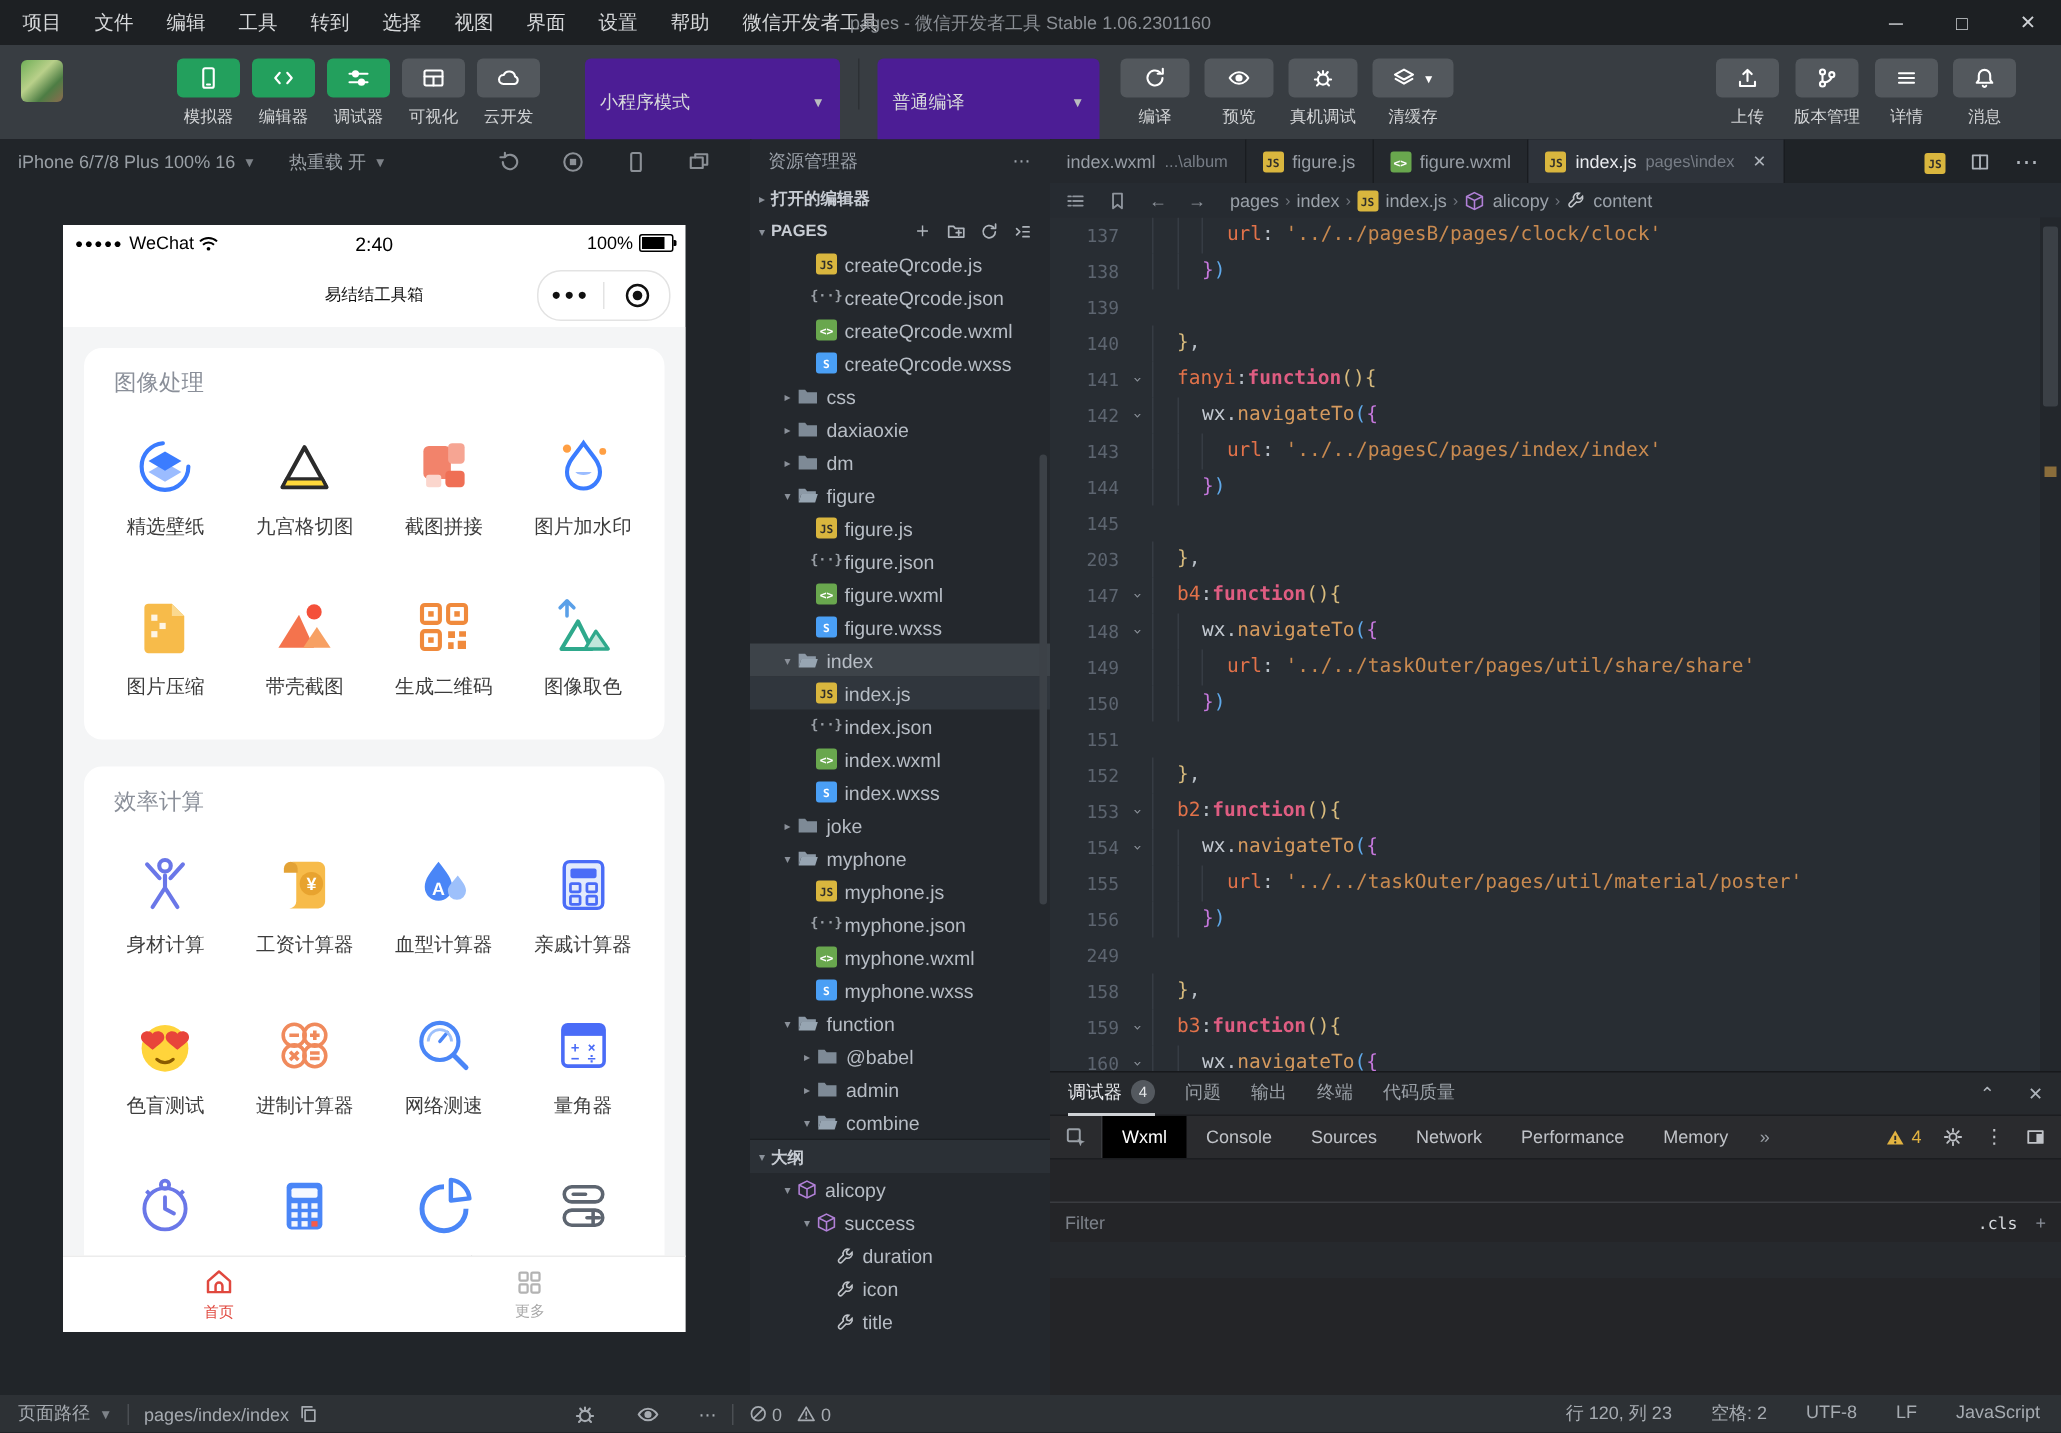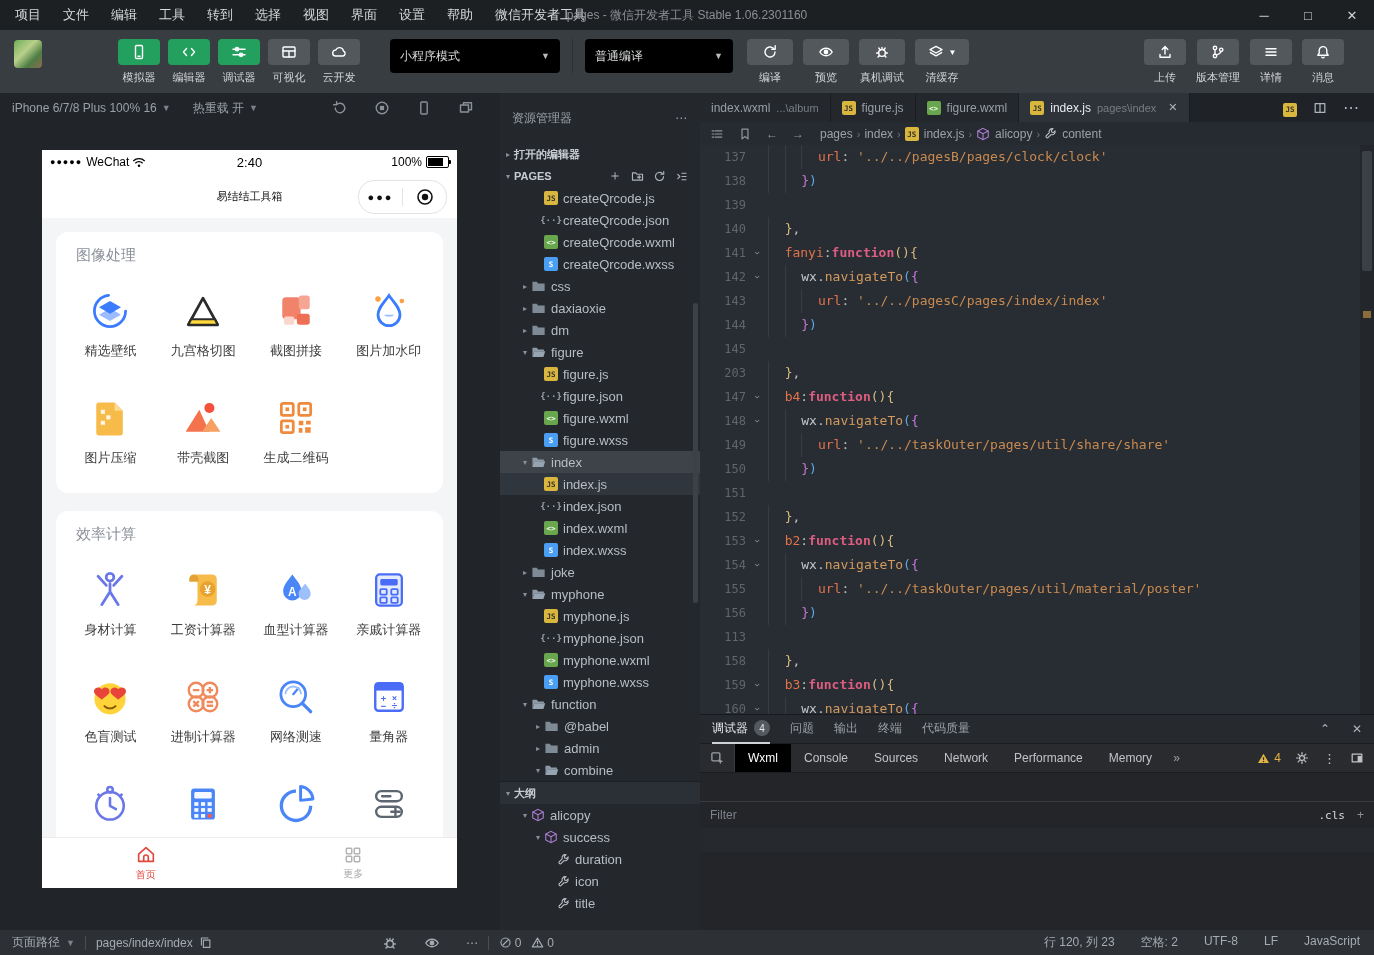--- a/index.html
+++ b/index.html
@@ -17,22 +17,22 @@
   #win-controls{margin-left:auto;display:flex;align-items:center;height:30px;}
   .wc{width:44px;height:30px;display:flex;align-items:center;justify-content:center;color:#cfd2d6;font-size:13px;}
 
   
   #toolbar{left:0;top:30px;width:1374px;height:63px;background:#383d42;display:flex;align-items:flex-start;}
   .tbtn{display:flex;flex-direction:column;align-items:center;margin-top:9px;}
   .tbtn .pill{width:42px;height:26px;border-radius:4px;display:flex;align-items:center;justify-content:center;color:#fff;}
   .pill.green{background:#23a05d;}
   .pill.gray{background:#53585d;}
   .tbtn .lbl{font-size:11px;color:#d2d4d6;margin-top:5px;white-space:nowrap;}
-  .tsel{height:26px;margin-top:9px;background:#000000;border-radius:4px;display:flex;align-items:center;
-        font-size:12px;color:#d8dadc;padding:4px 10px;justify-content:space-between;}
+  .tsel{height:26px;margin-top:9px;background:#4c1d95;border-radius:4px;display:flex;align-items:center;
+        font-size:12px;color:#d8dadc;padding:16px 10px;justify-content:space-between;}
   .tsel .car{font-size:9px;color:#b9bcbf;margin-left:14px;}
   .vsep{width:1px;height:34px;background:#2c3034;margin:9px 12px 0 12px;}
   #avatar{width:28px;height:28px;border-radius:4px;margin:10px 14px 0 14px;
           background:linear-gradient(135deg,#6fae57 0%,#b9d08a 40%,#4d7d44 70%,#8c6b4f 100%);}
 
   
   #main{left:0;top:93px;width:1374px;height:837px;background:#1e2226;}
 
   
   #simpanel{left:0;top:0;width:500px;height:837px;background:#212529;border-right:1px solid #16181b;}
@@ -62,21 +62,21 @@
   .pgrid{display:grid;grid-template-columns:repeat(4,1fr);row-gap:36px;}
   .pitem{display:flex;flex-direction:column;align-items:center;}
   .pitem .plabel{font-size:13px;color:#3c3c3c;margin-top:9px;white-space:nowrap;}
   #p-tabbar{position:absolute;left:0;right:0;bottom:0;height:50px;background:#fff;border-top:1px solid #ececec;display:flex;}
   .ptab{flex:1;display:flex;flex-direction:column;align-items:center;justify-content:center;gap:2px;font-size:10px;}
   .ptab.active{color:#e0483e;}
   .ptab.inactive{color:#a8a8a8;}
 
   
   #explorer{left:500px;top:0;width:200px;height:837px;background:#24282d;border-right:1px solid #16181b;font-size:13px;}
-  #exp-head{height:28px;display:flex;align-items:center;padding:11px 12px;font-size:12px;color:#9ba1a9;}
+  #exp-head{height:28px;display:flex;align-items:center;padding:0 12px;font-size:12px;color:#9ba1a9;}
   #exp-head .mm{margin-left:auto;color:#9ba1a9;letter-spacing:1px;}
   .exp-sec{height:22px;display:flex;align-items:center;padding:0 6px;color:#c7ccd3;font-weight:bold;font-size:11px;gap:4px;}
   #pages-row .acts{margin-left:auto;display:flex;gap:9px;align-items:center;color:#aeb4bb;padding-right:6px;}
   #tree{overflow:hidden;}
   .trow{height:22px;display:flex;align-items:center;color:#b7bdc5;white-space:nowrap;position:relative;}
   .trow .chev{width:12px;text-align:center;font-size:8px;color:#8a9099;flex:none;}
   .trow .ticon{margin-right:5px;flex:none;display:flex;}
   .trow.hl-row{background:#3d4349;}
   .trow.hl-sel{background:#30363d;}
   .badge{width:14px;height:14px;border-radius:2px;display:inline-flex;align-items:center;justify-content:center;
@@ -460,20 +460,30 @@
                     <g fill="#f08a3c">
                       <rect x="12.5" y="12.5" width="4" height="4"></rect>
                       <rect x="31.5" y="12.5" width="4" height="4"></rect>
                       <rect x="12.5" y="31.5" width="4" height="4"></rect>
                       <path d="M27 27h5v5h-5zM35 27h5v4h-5zM27 35h4v5h-4zM34 34h6v6h-6z"></path>
                     </g>
                   </svg>
                 </span>
                 <span class="plabel">生成二维码</span>
               </div>
+              <div class="pitem">
+                <span>
+                  <svg width="44" height="44" viewBox="0 0 48 48">
+                    <path d="M12 16V5M7 10l5-5 5 5" fill="none" stroke="#5aa0e8" stroke-width="2.6" stroke-linecap="round" stroke-linejoin="round"></path>
+                    <path d="M8 40 20 20l10 20z" fill="none" stroke="#2fa98c" stroke-width="3" stroke-linejoin="round"></path>
+                    <path d="M25 40 33 27l9 13z" fill="#bfe6da" stroke="#2fa98c" stroke-width="2.4" stroke-linejoin="round"></path>
+                  </svg>
+                </span>
+                <span class="plabel">图像取色</span>
+              </div>
             </div>
           </div>
           <div class="pcard">
             <div class="sec-title">效率计算</div>
             <div class="pgrid">
               <div class="pitem">
                 <span>
                   <svg width="44" height="44" viewBox="0 0 48 48">
                     <g stroke="#6a77e8" stroke-width="3" fill="none" stroke-linecap="round">
                       <circle cx="24" cy="10" r="4.2"></circle>
@@ -1049,21 +1059,21 @@
         <div class="cl"><span class="ln">147</span><span class="fold"><span class="rot90">›</span></span><span class="ct"><span class="ig"></span><span class="tk-prop">b4</span><span class="tk-pun">:</span><span class="tk-kw">function</span><span style="color:#d7ba7d">(</span><span style="color:#d7ba7d">)</span><span style="color:#d7ba7d">{</span></span></div>
         <div class="cl"><span class="ln">148</span><span class="fold"><span class="rot90">›</span></span><span class="ct"><span class="ig"></span><span class="ig"></span><span class="tk-var">wx</span><span class="tk-pun">.</span><span class="tk-meth">navigateTo</span><span style="color:#5fa8e8">(</span><span style="color:#c678dd">{</span></span></div>
         <div class="cl"><span class="ln">149</span><span class="fold"></span><span class="ct"><span class="ig"></span><span class="ig"></span><span class="ig"></span><span class="tk-prop">url</span><span class="tk-pun">:</span> <span class="tk-str">'../../taskOuter/pages/util/share/share'</span></span></div>
         <div class="cl"><span class="ln">150</span><span class="fold"></span><span class="ct"><span class="ig"></span><span class="ig"></span><span style="color:#c678dd">}</span><span style="color:#5fa8e8">)</span></span></div>
         <div class="cl"><span class="ln">151</span><span class="fold"></span><span class="ct"></span></div>
         <div class="cl"><span class="ln">152</span><span class="fold"></span><span class="ct"><span class="ig"></span><span style="color:#d7ba7d">}</span><span class="tk-pun">,</span></span></div>
         <div class="cl"><span class="ln">153</span><span class="fold"><span class="rot90">›</span></span><span class="ct"><span class="ig"></span><span class="tk-prop">b2</span><span class="tk-pun">:</span><span class="tk-kw">function</span><span style="color:#d7ba7d">(</span><span style="color:#d7ba7d">)</span><span style="color:#d7ba7d">{</span></span></div>
         <div class="cl"><span class="ln">154</span><span class="fold"><span class="rot90">›</span></span><span class="ct"><span class="ig"></span><span class="ig"></span><span class="tk-var">wx</span><span class="tk-pun">.</span><span class="tk-meth">navigateTo</span><span style="color:#5fa8e8">(</span><span style="color:#c678dd">{</span></span></div>
         <div class="cl"><span class="ln">155</span><span class="fold"></span><span class="ct"><span class="ig"></span><span class="ig"></span><span class="ig"></span><span class="tk-prop">url</span><span class="tk-pun">:</span> <span class="tk-str">'../../taskOuter/pages/util/material/poster'</span></span></div>
         <div class="cl"><span class="ln">156</span><span class="fold"></span><span class="ct"><span class="ig"></span><span class="ig"></span><span style="color:#c678dd">}</span><span style="color:#5fa8e8">)</span></span></div>
-        <div class="cl"><span class="ln">113</span><span class="fold"></span><span class="ct"></span></div>
+        <div class="cl"><span class="ln">249</span><span class="fold"></span><span class="ct"></span></div>
         <div class="cl"><span class="ln">158</span><span class="fold"></span><span class="ct"><span class="ig"></span><span style="color:#d7ba7d">}</span><span class="tk-pun">,</span></span></div>
         <div class="cl"><span class="ln">159</span><span class="fold"><span class="rot90">›</span></span><span class="ct"><span class="ig"></span><span class="tk-prop">b3</span><span class="tk-pun">:</span><span class="tk-kw">function</span><span style="color:#d7ba7d">(</span><span style="color:#d7ba7d">)</span><span style="color:#d7ba7d">{</span></span></div>
         <div class="cl"><span class="ln">160</span><span class="fold"><span class="rot90">›</span></span><span class="ct"><span class="ig"></span><span class="ig"></span><span class="tk-var">wx</span><span class="tk-pun">.</span><span class="tk-meth">navigateTo</span><span style="color:#5fa8e8">(</span><span style="color:#c678dd">{</span></span></div>
       </div>
     <div id="vscroll">
       <div class="thumb"></div>
         <div class="mark"></div>
     </div>
 
     <div id="debug">

